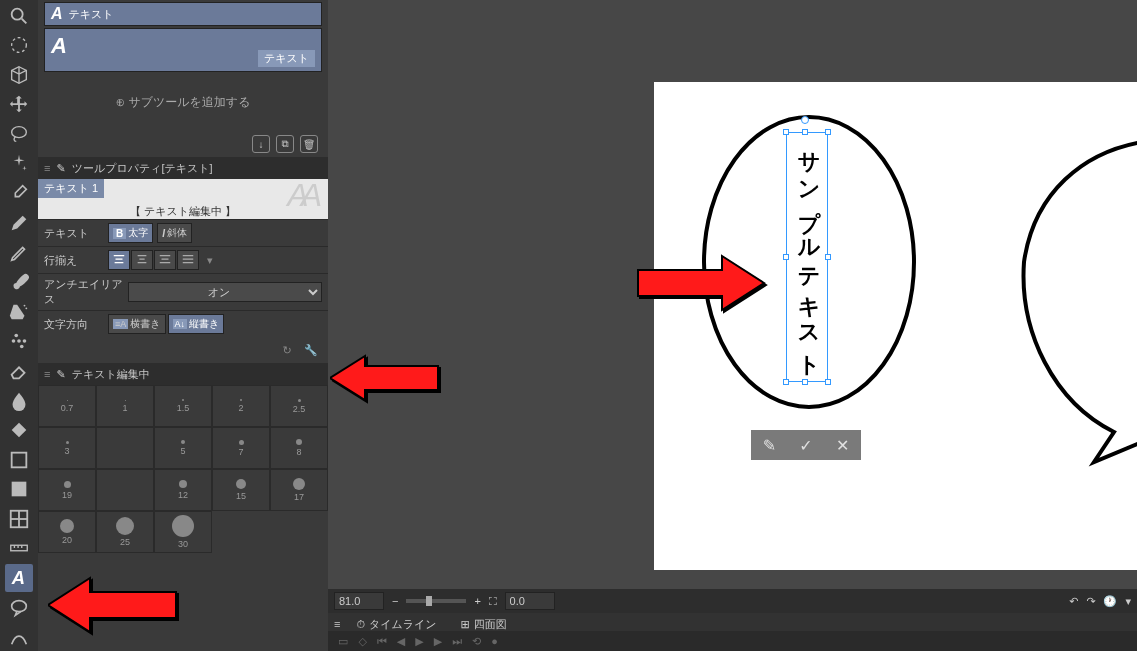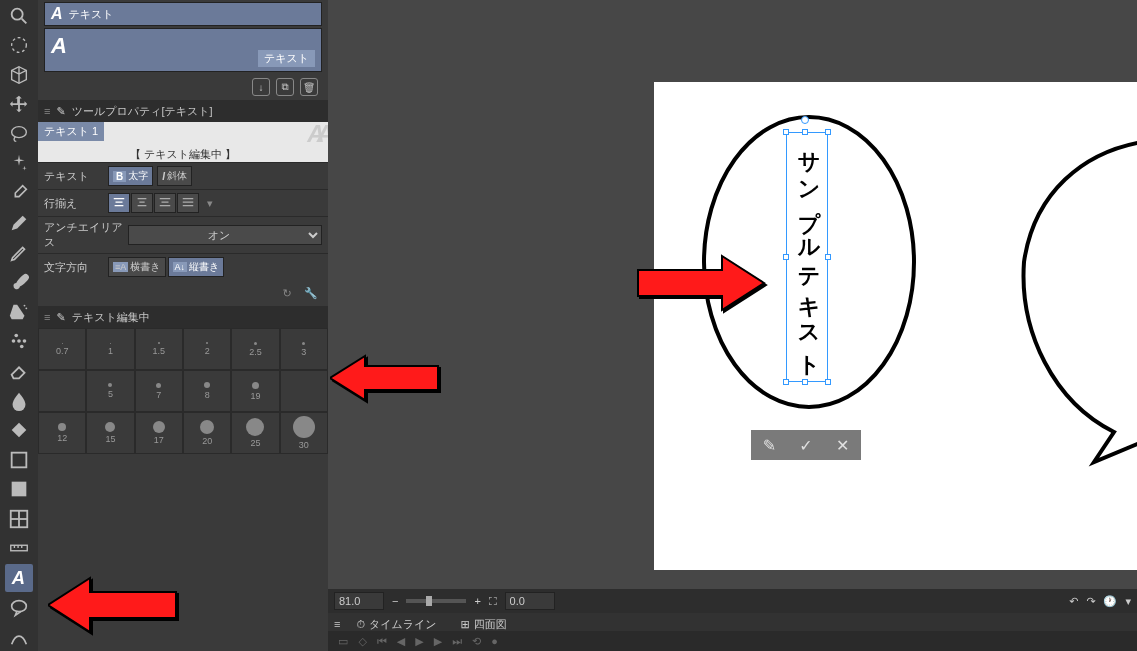--- a/index.html
+++ b/index.html
@@ -18,39 +18,39 @@
 .subtool-row.big .label { position:absolute; bottom:4px; right:6px; background:#8899b8; padding:1px 6px; font-size:11px; }
 .add-subtool { text-align:center; padding:20px 0; color:#aaa; font-size:12px; }
 .panel-icons-row { display:flex; justify-content:flex-end; gap:6px; padding:4px 10px; }
 .panel-icons-row span { width:18px; height:18px; border:1px solid #888; border-radius:3px; display:flex; align-items:center; justify-content:center; font-size:10px; }
 .panel-header { background:#2d2d2d; height:22px; display:flex; align-items:center; padding:0 6px; gap:6px; font-size:11px; }
 .panel-header .menu-dots { color:#888; }
 .prop-body { background:#3a3a3a; padding:0; }
 .text-preview { background:#e8e8e8; height:40px; position:relative; margin:0;padding-left:30px; }
 .text-preview .tab { position:absolute; left:0; top:0; background:#7a8aa8; color:#fff; padding:2px 6px; font-size:11px; }
 .text-preview .editing { position:absolute; bottom:0; left:50%; transform:translateX(-50%); color:#333; font-size:11px; }
-.text-preview .bigA { position:absolute; right:2px; top:-2px; font-size:24px; font-style:italic; color:#ccc; font-weight:bold; letter-spacing:-8px; }
+.text-preview .bigA { position:absolute; right:14px; top:-2px; font-size:32px; font-style:italic; color:#ccc; font-weight:normal; letter-spacing:-8px; }
 .prop-row { display:flex; align-items:center; padding:3px 6px; gap:4px; border-top:1px solid #2a2a2a; }
 .prop-row .lbl { width:60px; font-size:11px; color:#ccc; }
 .btn-toggle { background:#4a4a4a; border:1px solid #222; padding:2px 4px; font-size:10px; color:#ccc; display:flex; align-items:center; gap:2px; height:20px; }
 .btn-toggle.active { background:#6b7a99; color:#fff; }
 .btn-toggle .icon-b { font-weight:bold; background:#8899b8; padding:0 3px; }
 .btn-toggle .icon-i { font-style:italic; font-weight:bold; }
 .align-btns { display:flex; gap:1px; }
 .align-btns .ab { width:22px; height:20px; background:#4a4a4a; border:1px solid #222; display:flex; align-items:center; justify-content:center; }
 .align-btns .ab.active { background:#6b7a99; }
 .align-btns svg { width:14px; height:14px; }
 .dir-btns { display:flex; gap:2px; }
 .dir-btn { background:#4a4a4a; border:1px solid #222; padding:2px 4px; font-size:10px; color:#ccc; display:flex; align-items:center; gap:2px; height:20px; }
 .dir-btn.active { background:#6b7a99; color:#fff; }
 .dir-btn .di { background:#8899b8; padding:0 2px; font-size:9px; }
 .select-aa { flex:1; background:#4a4a4a; border:1px solid #222; color:#ccc; height:20px; font-size:11px; text-align:center; }
 .prop-footer { display:flex; justify-content:flex-end; gap:6px; padding:4px 8px; }
 .prop-footer span { width:18px; height:18px; display:flex; align-items:center; justify-content:center; color:#888; }
-.brush-grid { display:grid; grid-template-columns:repeat(6,1fr); }
+.brush-grid { display:grid; grid-template-columns:repeat(5,1fr); }
 .brush-cell { height:42px; border:1px solid #2a2a2a; display:flex; flex-direction:column; align-items:center; justify-content:center; gap:2px; font-size:9px; color:#999; position:relative; }
 .brush-cell .dot { background:#888; border-radius:50%; }
 .canvas-area { position:absolute; left:328px; top:0; right:0; height:580px; background:#474747; }
 .canvas { position:absolute; left:326px; top:82px; width:488px; height:488px; background:#fff; }
 .canvas svg { position:absolute; }
 .text-bbox { position:absolute; left:132px; top:50px; width:42px; height:250px; }
 .text-bbox::before { content:''; position:absolute; inset:0; border:1px solid #3399ff; }
 .vtext { writing-mode:vertical-rl; font-size:22px; font-weight:bold; color:#000; letter-spacing:4px; font-family:'Hiragino Mincho','MS Mincho',serif; position:absolute; left:8px; top:4px; }
 .handle { position:absolute; width:6px; height:6px; background:#fff; border:1px solid #3399ff; }
 .handle.rot { border-radius:50%; width:8px; height:8px; }
@@ -200,20 +200,24 @@
 <div class="panel-stack">
   <div class="subtool-panel">
     <div class="subtool-row">
       <span class="A">A</span>
       <span class="label">テキスト</span>
     </div>
     <div class="subtool-row big">
       <span class="A">A</span>
       <span class="label">テキスト</span>
     </div>
+    <div class="add-subtool">
+      <span>⊕</span>
+      <span>サブツールを追加する</span>
+    </div>
     <div class="panel-icons-row">
       <span>↓</span>
       <span>⧉</span>
       <span>🗑</span>
     </div>
   </div>
 
   <div class="panel-header">
     <span class="menu-dots">≡</span>
     <span>✎</span>

